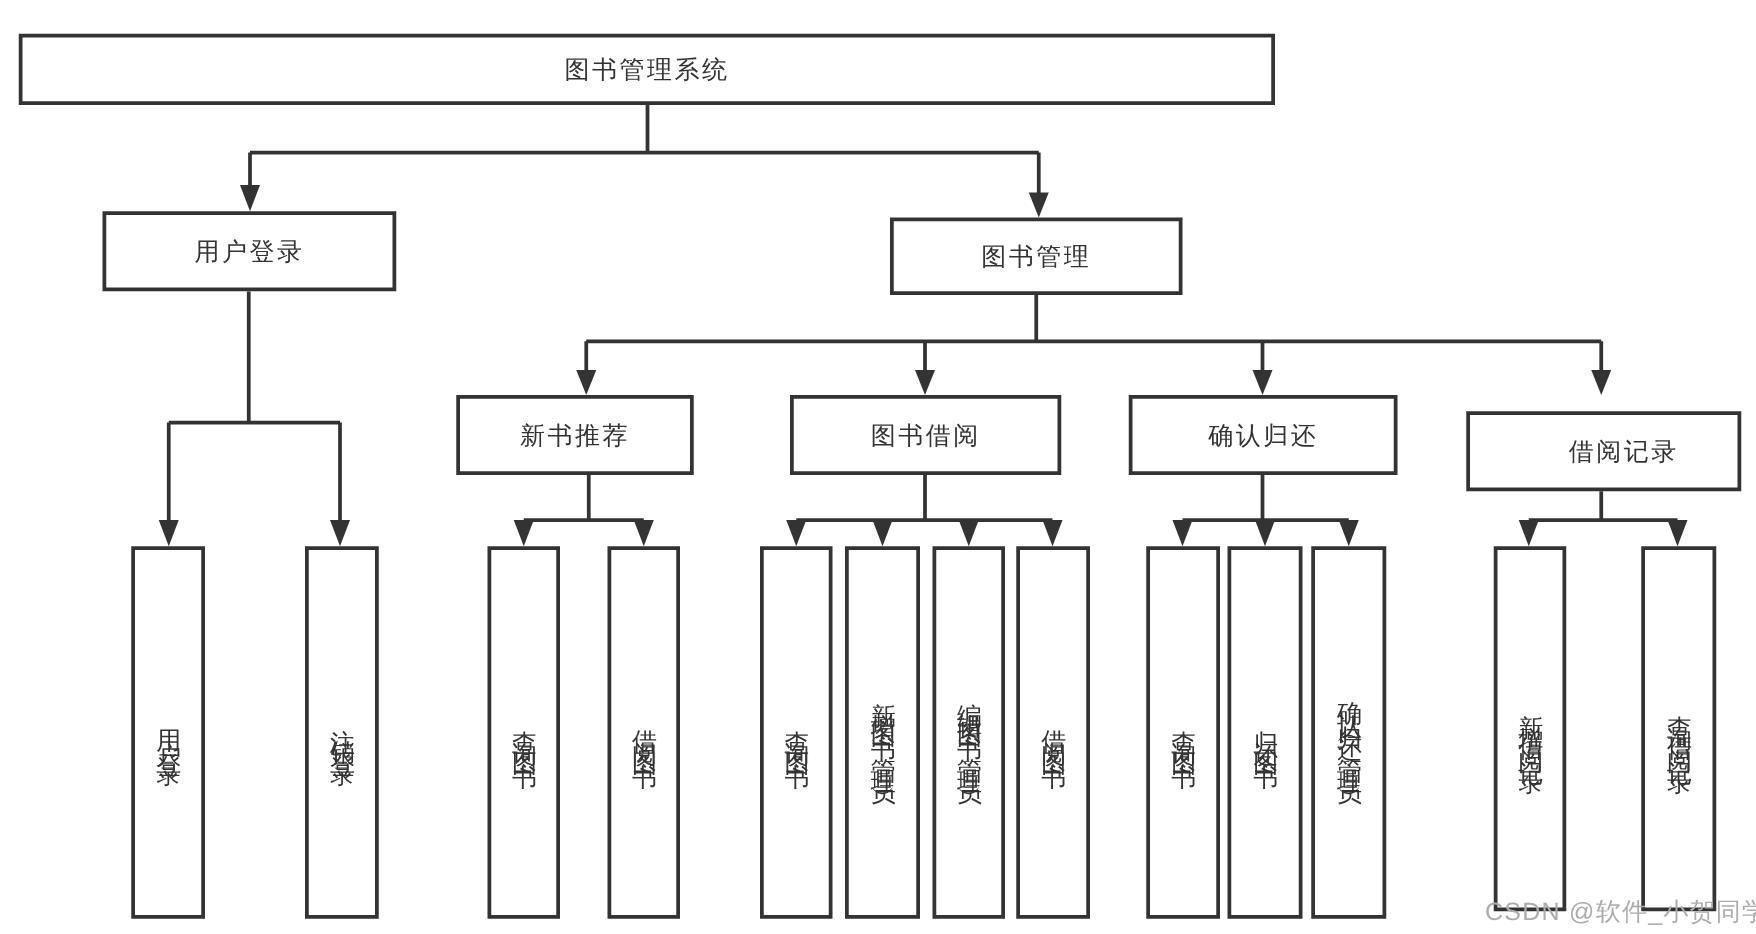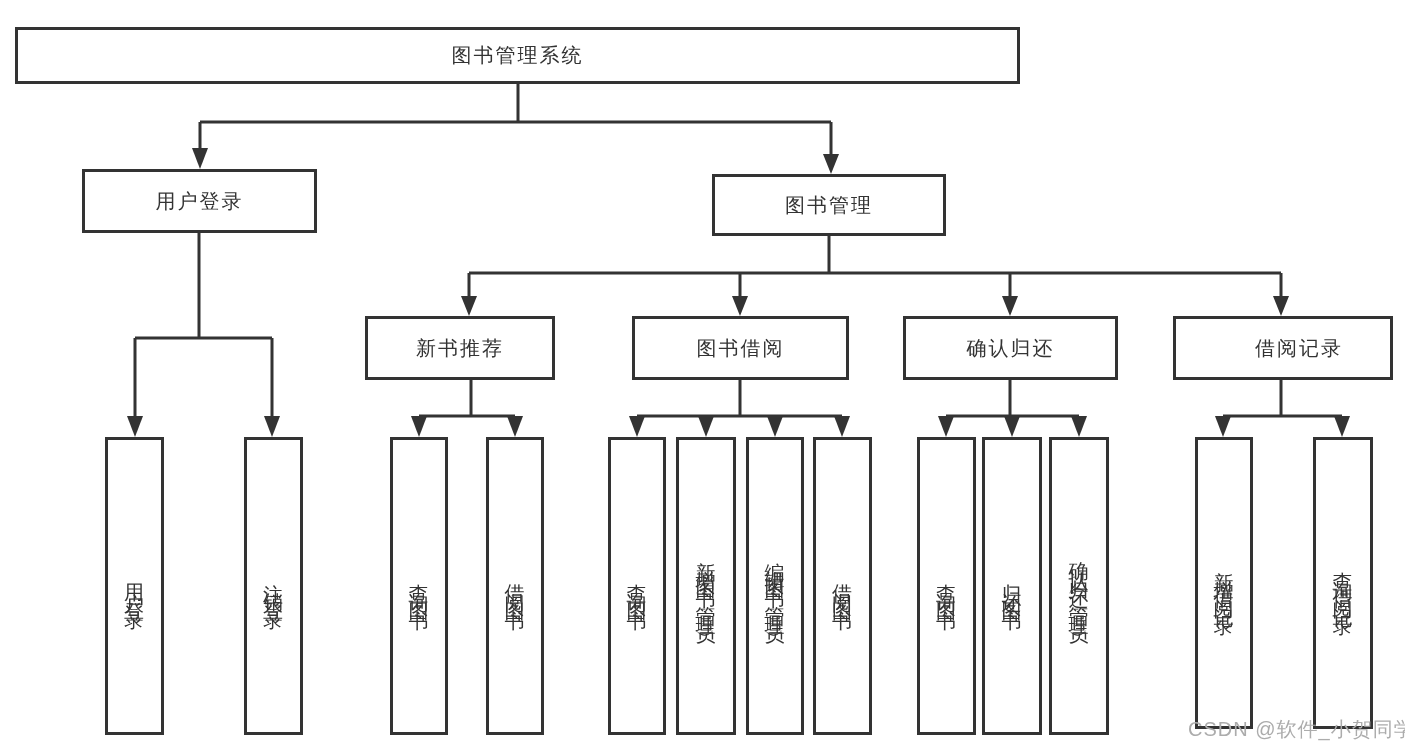--- a/index.html
+++ b/index.html
@@ -102,21 +102,21 @@
   </svg>
 
   <div class="node" style="left:15px;top:27px;width:1005px;height:57px;">图书管理系统</div>
 
   <div class="node" style="left:82px;top:169px;width:235px;height:64px;">用户登录</div>
   <div class="node" style="left:712px;top:174px;width:234px;height:62px;">图书管理</div>
 
   <div class="node" style="left:365px;top:316px;width:190px;height:64px;">新书推荐</div>
   <div class="node" style="left:632px;top:316px;width:217px;height:64px;">图书借阅</div>
   <div class="node" style="left:903px;top:316px;width:215px;height:64px;">确认归还</div>
-  <div class="node" style="left:1173px;top:316px;width:220px;height:64px;padding-left:32px;">借阅记录</div>
+  <div class="node" style="left:1173px;top:329px;width:220px;height:64px;padding-left:32px;">借阅记录</div>
 
   <div class="node vertical" style="left:105px;top:437px;width:59px;height:298px;">用户登录</div>
   <div class="node vertical" style="left:244px;top:437px;width:59px;height:298px;">注销登录</div>
 
   <div class="node vertical" style="left:390px;top:437px;width:58px;height:298px;">查询图书</div>
   <div class="node vertical" style="left:486px;top:437px;width:58px;height:298px;">借阅图书</div>
 
   <div class="node vertical" style="left:608px;top:437px;width:58px;height:298px;">查询图书</div>
   <div class="node vertical" style="left:676px;top:437px;width:60px;height:298px;">新增图书（管理员）</div>
   <div class="node vertical" style="left:746px;top:437px;width:58px;height:298px;">编辑图书（管理员）</div>

